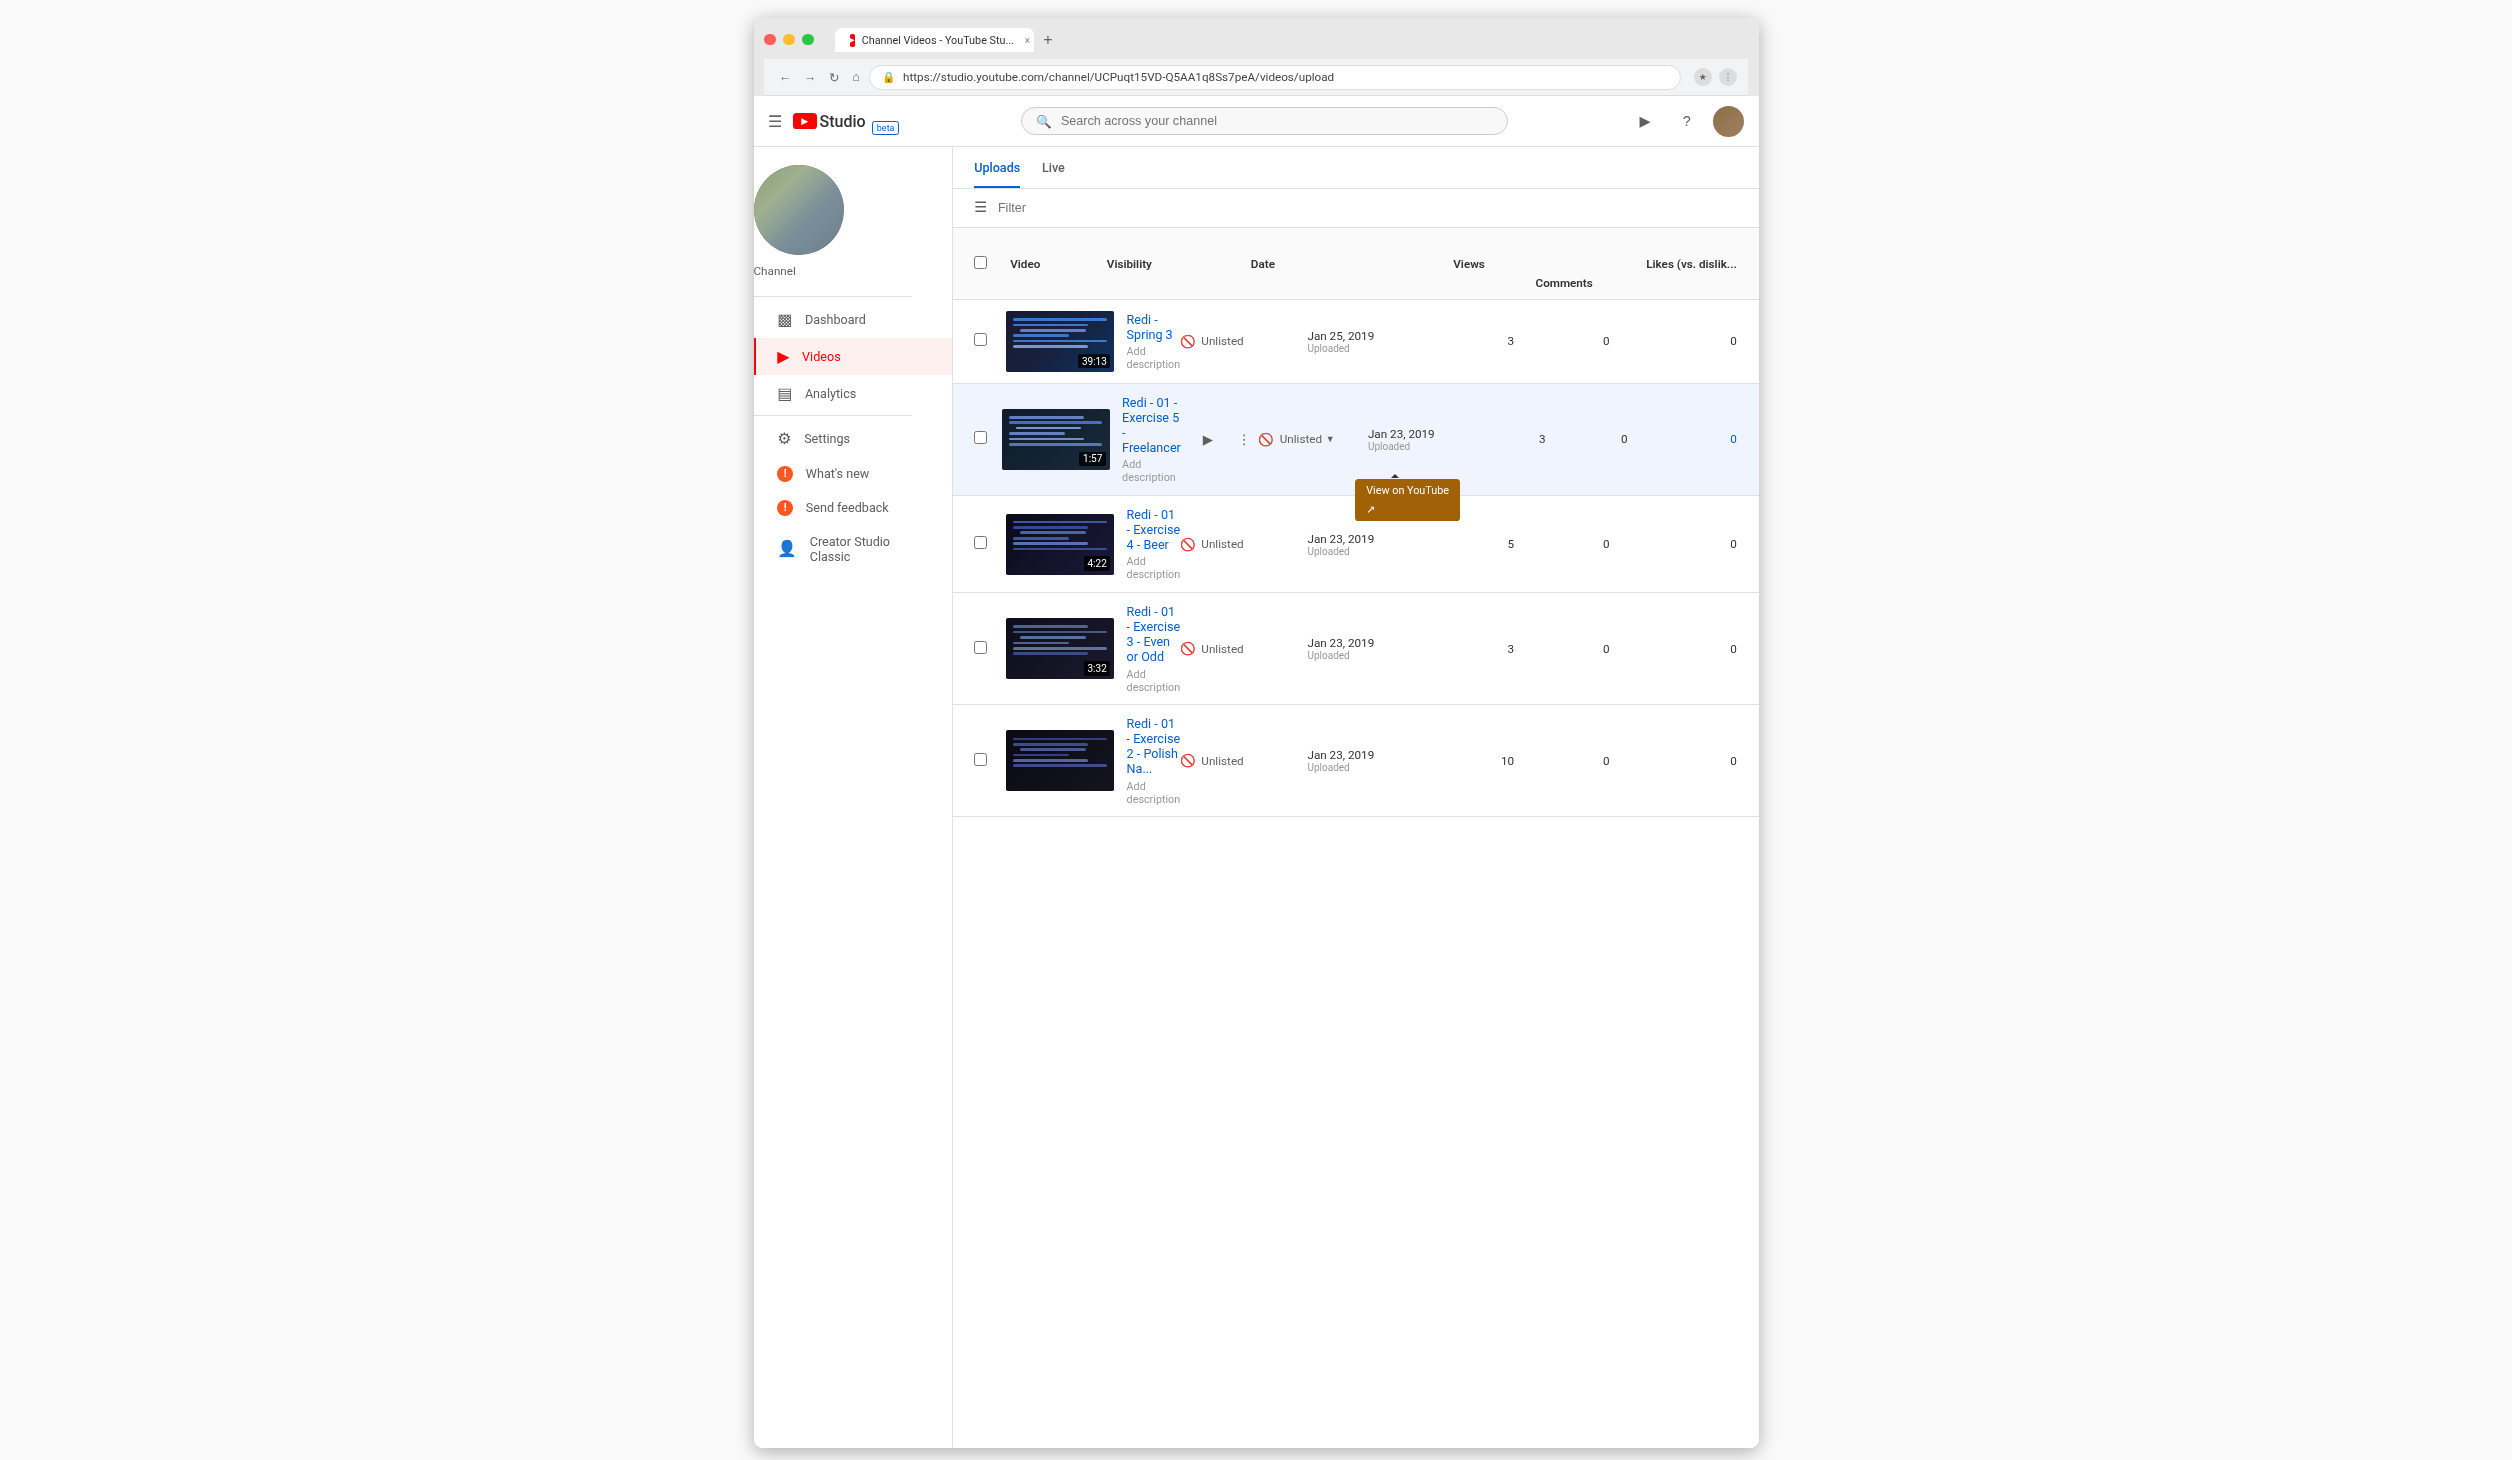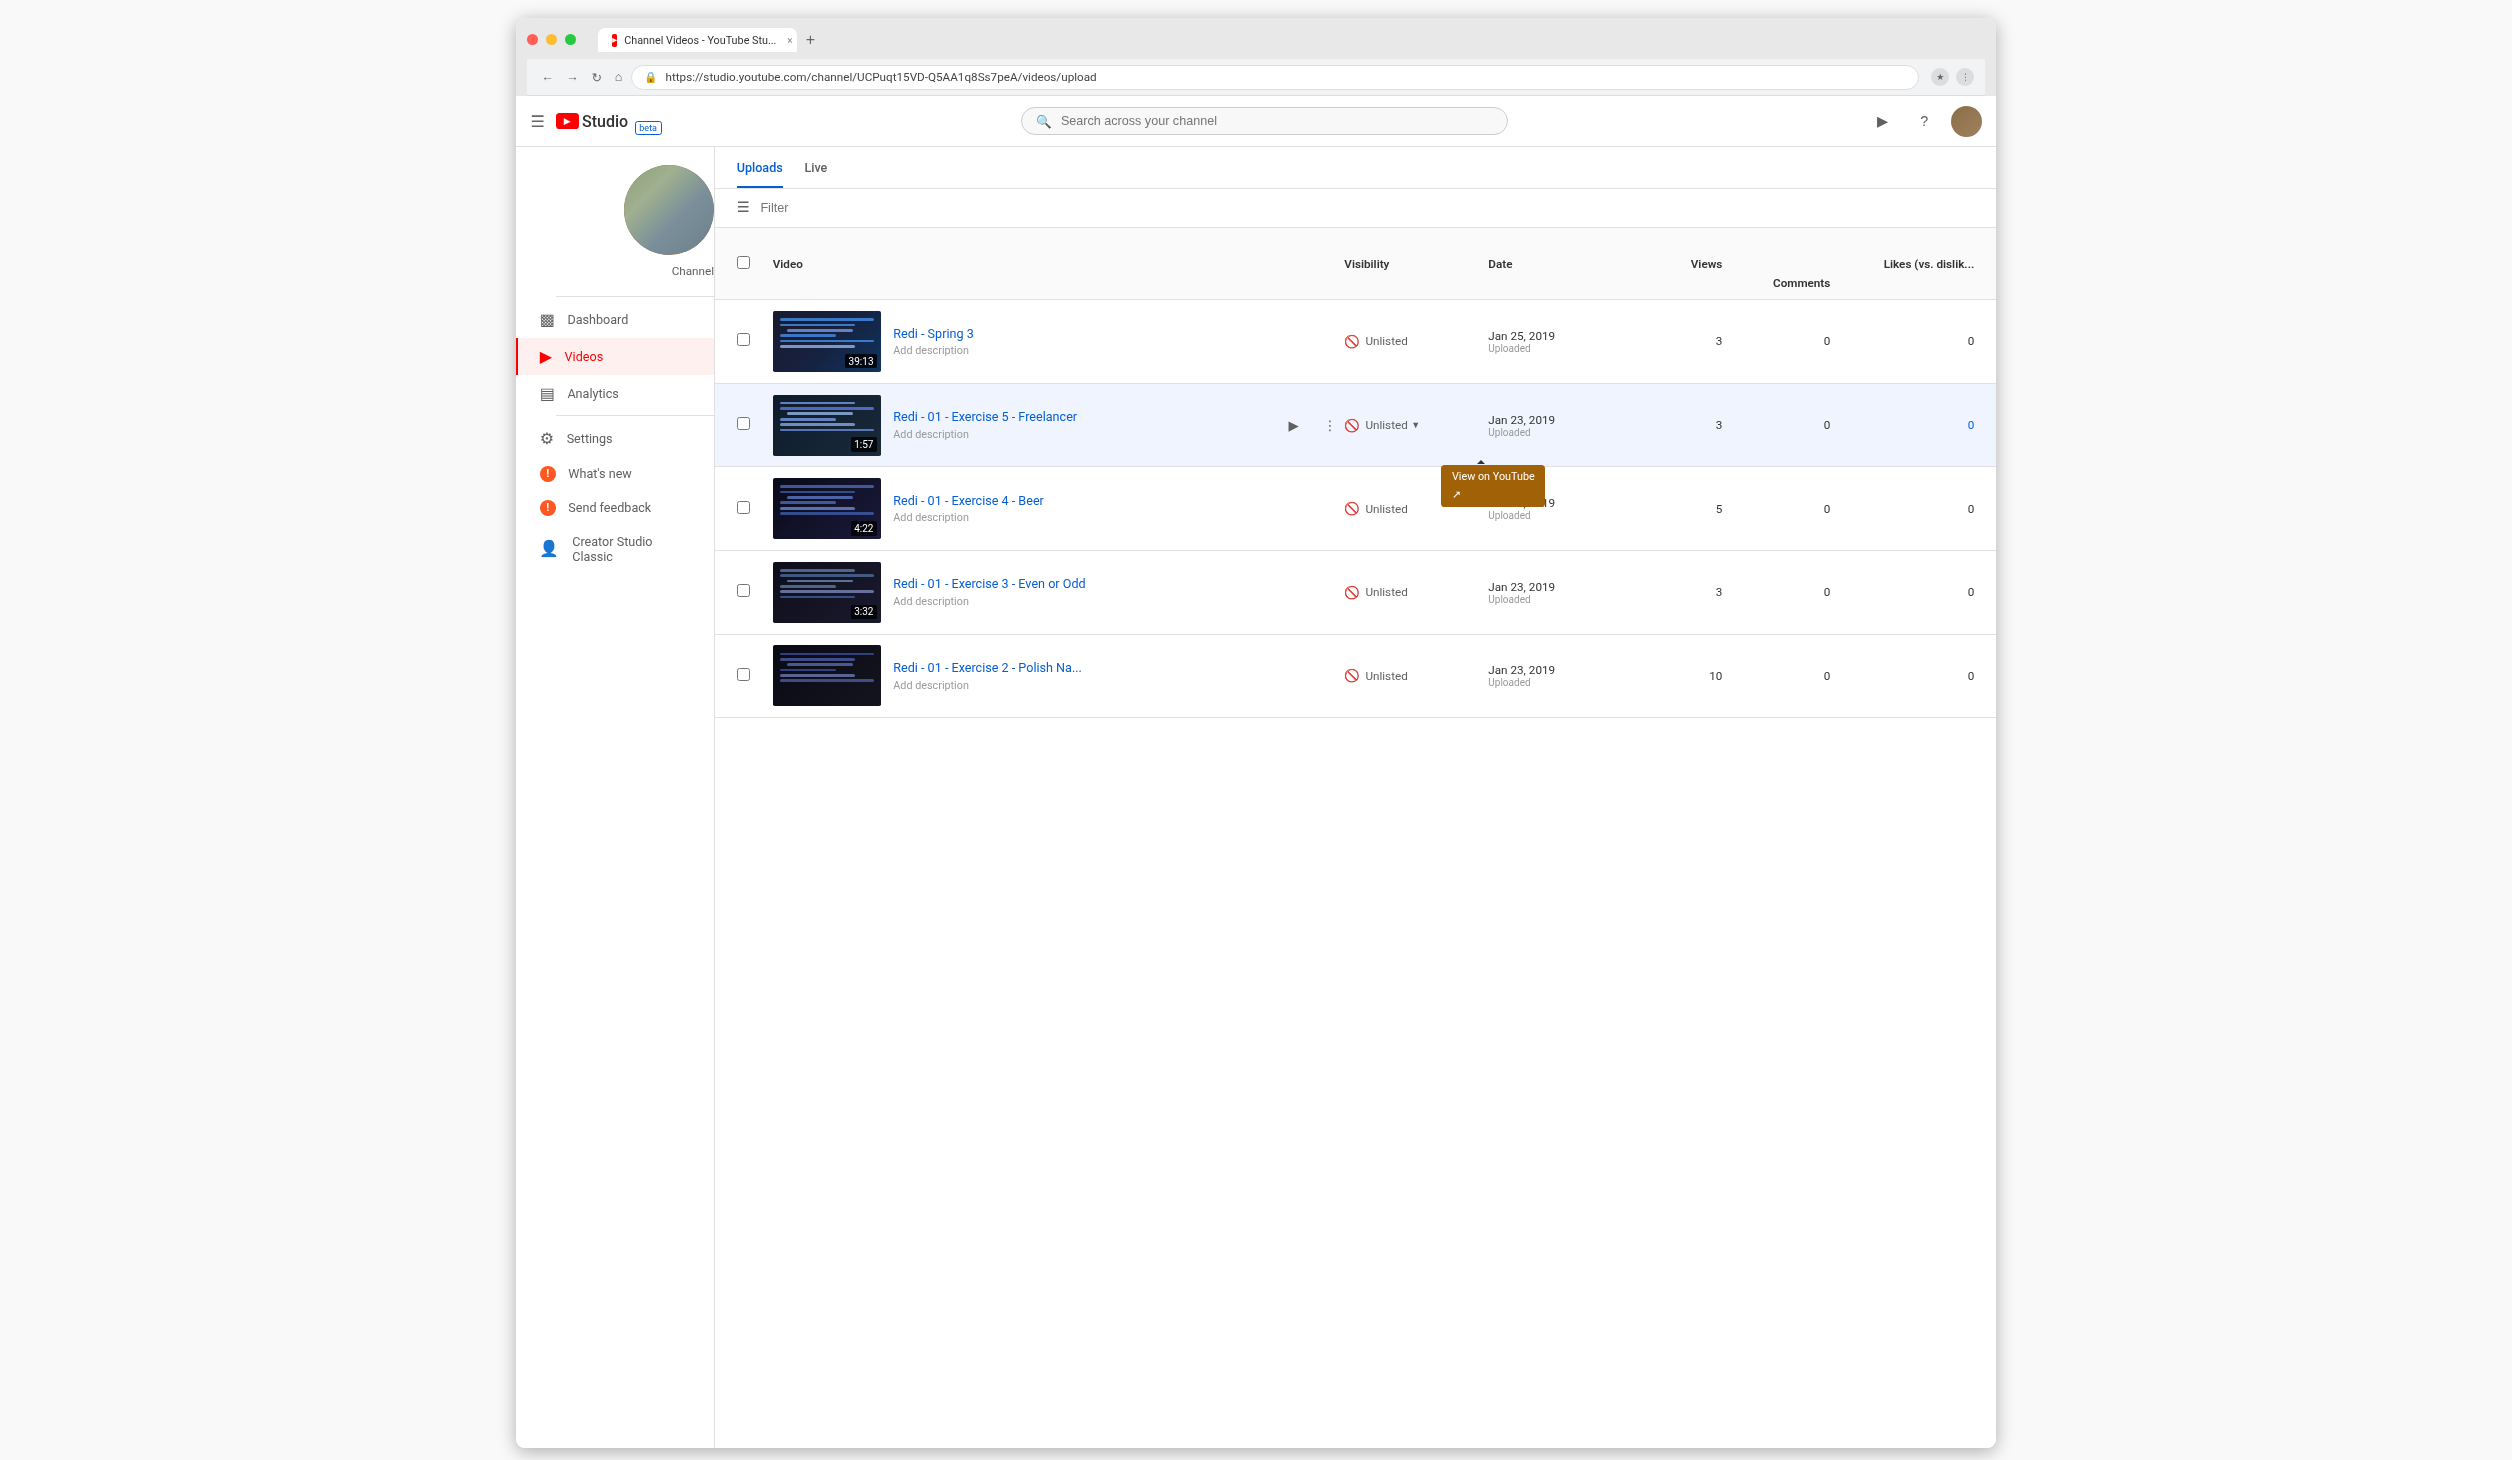--- a/index.html
+++ b/index.html
@@ -1,20 +1,20 @@
 <!DOCTYPE html>
 <html style="font-size:14.4px"><head>
   <meta charset="utf-8">
   <style>
     * { box-sizing: border-box; margin: 0; padding: 0; }
     body { font-family: 'Roboto', Arial, sans-serif; background: #f9f9f9; font-size: 12.6px; color: #333; }
 
     
     .browser-window {
-      width: 1480px;
+      width: 1005px;
       margin: 18px auto;
       border-radius: 9px;
       box-shadow: 0 3.6px 18px rgba(0,0,0,0.3);
       overflow: hidden;
       background: #fff;
     }
     .browser-titlebar {
       background: #e8e8e8;
       padding: 9px 10.8px 0;
       display: flex;
@@ -174,21 +174,21 @@
     }
 
     
     .sidebar {
       width: 199px;
       min-width: 199px;
       background: #fff;
       border-right: 0.9px solid #e0e0e0;
       display: flex;
       flex-direction: column;
-      align-items: flex-end;
+      align-items: flex-start;
       padding-top: 18px;
       overflow-y: auto;
     }
     .channel-avatar {
       width: 90px;
       height: 90px;
       border-radius: 50%;
       overflow: hidden;
       margin-bottom: 9px;
       background: #8B6F47;

